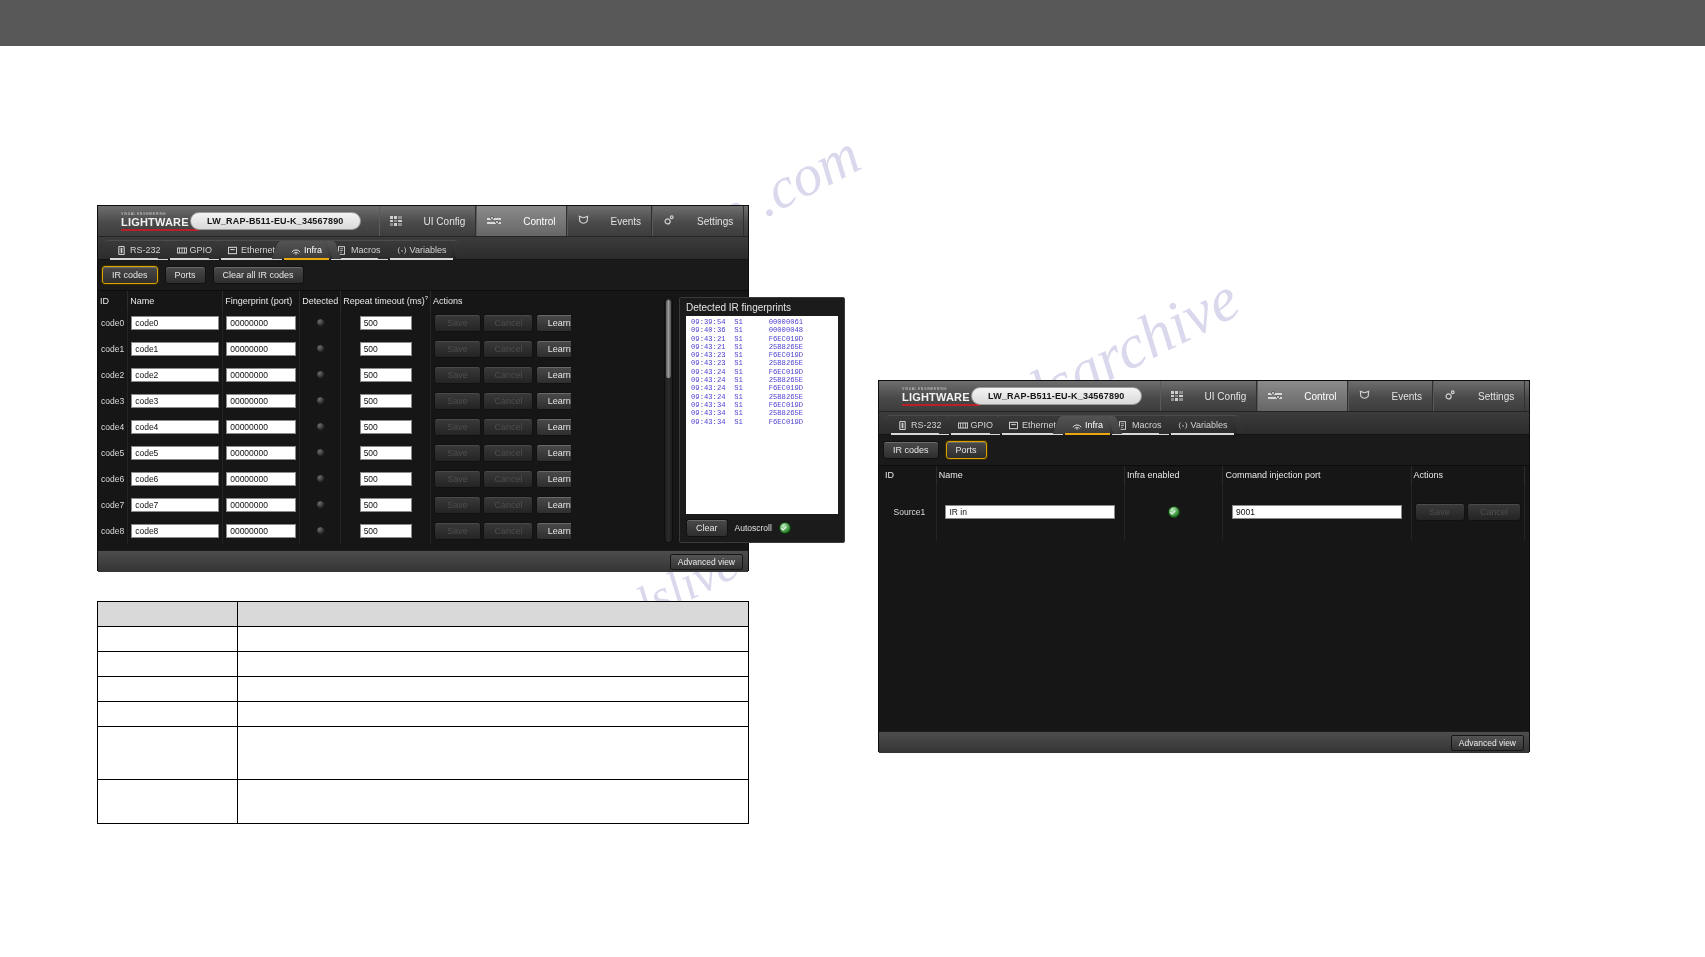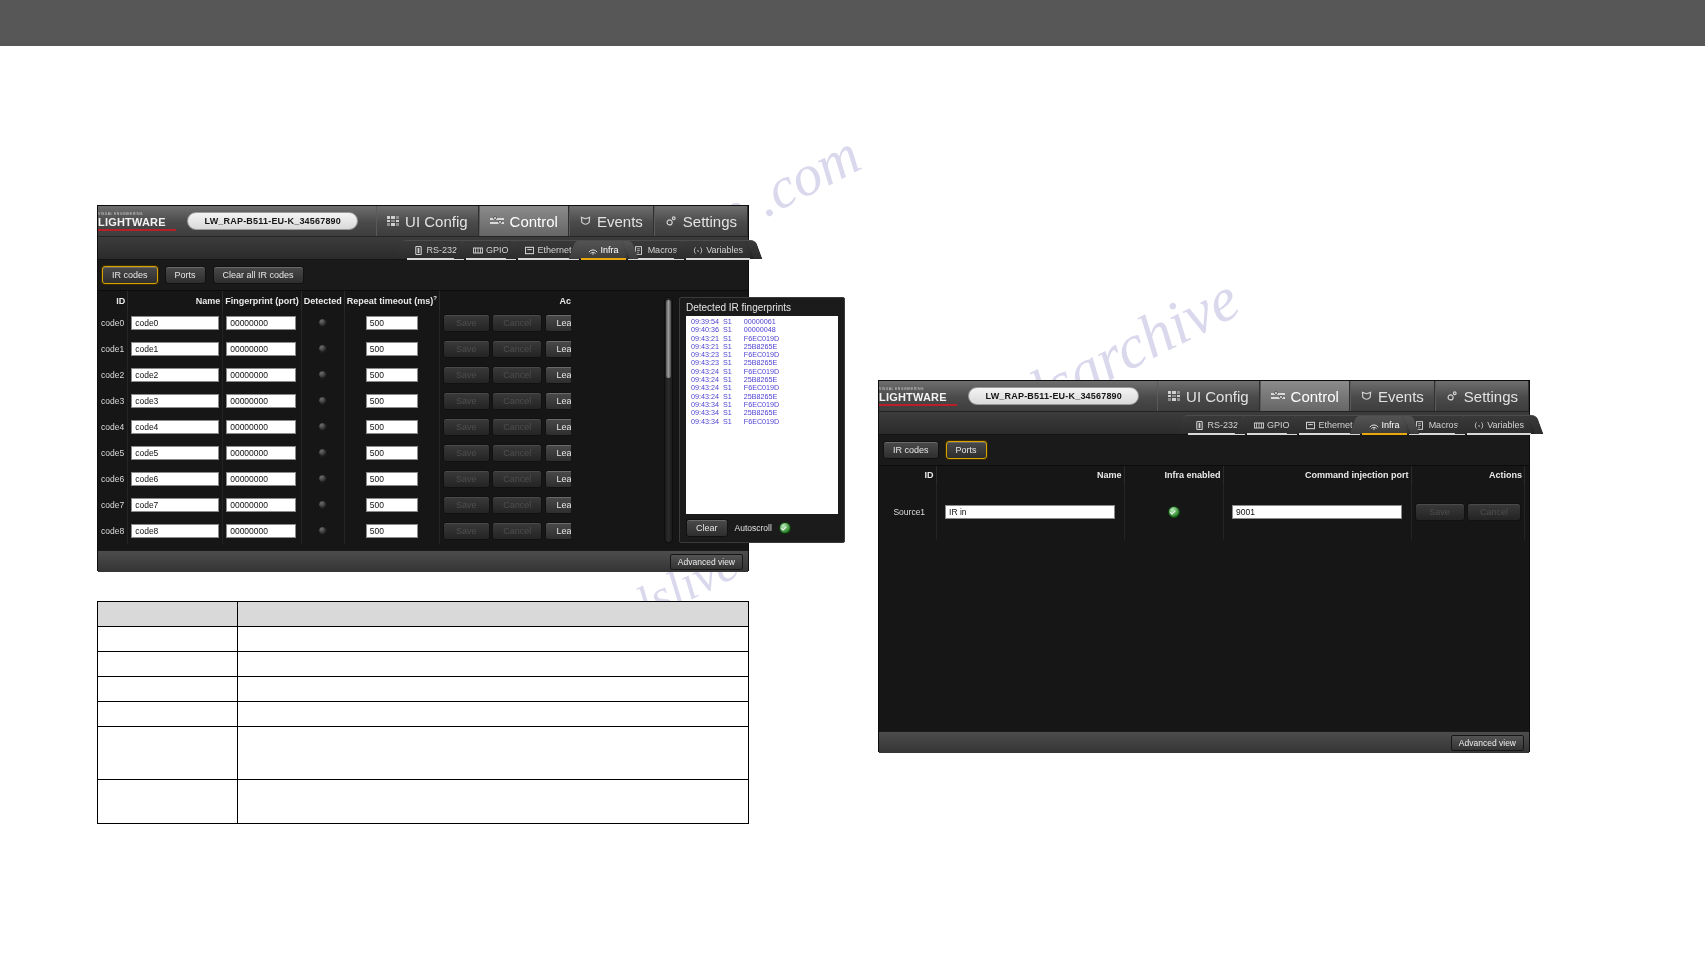--- a/index.html
+++ b/index.html
@@ -18,37 +18,37 @@
     border:1px solid #0d0d0d;
     box-sizing:border-box;
   }
   .titlebar{
     height:30px;display:flex;align-items:stretch;
     background:linear-gradient(#6e6e6e,#4a4a4a 55%,#3d3d3d);
     border-bottom:1px solid #242424;
   }
   .logo{
     width:88px;display:flex;flex-direction:column;justify-content:center;
-    padding-left:0;box-sizing:border-box;
+    padding-left:23px;box-sizing:border-box;
   }
   .logo-top{font-size:3.5px;letter-spacing:.4px;color:#cfcfcf;line-height:5px;white-space:nowrap;}
   .logo-main{font-size:11px;font-weight:bold;color:#f2f2f2;letter-spacing:.2px;line-height:11px;white-space:nowrap;}
   .logo-rule{height:2px;background:#b81f28;margin-top:1px;width:78px;}
   .devname{
     align-self:center;margin-left:4px;
     background:linear-gradient(#f4f4f4,#d9d9d9);
     border:1px solid #9a9a9a;border-radius:9px;
     color:#151515;font-size:9px;font-weight:bold;
     padding:3px 16px;letter-spacing:.2px;white-space:nowrap;
   }
   .tbspacer{flex:0 0 12px;}
   .menu{display:flex;align-items:stretch;margin-left:6px;}
   .menu-item{
-    display:flex;align-items:center;gap:6px;
-    padding:0 10px;color:#e2e2e2;font-size:15px;
+    display:flex;align-items:center;gap:22px;
+    padding:0 10px;color:#e2e2e2;font-size:10px;
     border-left:1px solid #5a5a5a;border-right:1px solid #303030;
     white-space:nowrap;
   }
   .menu-item.active{background:linear-gradient(#8b8b8b,#666);color:#fff;}
   .mi-ico{display:inline-block;}
 
   
   .ico-grid{width:12px;height:10px;display:grid;grid-template-columns:repeat(3,1fr);grid-template-rows:repeat(3,1fr);gap:1px;}
   .ico-grid i{background:#cfcfcf;display:block;}
   .ico-grid i.dim{background:#8d8d8d;}
@@ -63,21 +63,21 @@
   
   .ico-shield{width:11px;height:11px;}
   
   .ico-gear{width:12px;height:11px;position:relative;}
 
   
   .tabstrip{
     height:22px;position:relative;
     background:linear-gradient(#3c3c3c,#2b2b2b);
     border-bottom:1px solid #141414;
-    display:flex;align-items:flex-end;padding-left:8px;justify-content:flex-end;
+    display:flex;align-items:flex-end;padding-left:8px;
   }
   .tab{
     position:relative;display:flex;align-items:center;gap:4px;
     height:18px;padding:0 11px 0 11px;margin-right:-6px;
     color:#d2d2d2;font-size:9px;white-space:nowrap;
     background:linear-gradient(#3a3a3a,#2c2c2c);
     border-top:1px solid #4c4c4c;
     border-radius:7px 7px 0 0;
     box-shadow:inset -6px 0 7px -7px #000;
     transform:skewX(0deg);
@@ -106,22 +106,22 @@
   .btn{
     background:linear-gradient(#4a4a4a,#2e2e2e);
     border:1px solid #111;border-radius:3px;
     color:#e6e6e6;font-size:9px;padding:3px 9px;white-space:nowrap;
     box-shadow:inset 0 1px 0 #6a6a6a;
   }
   .btn.sel{border:1px solid #d8a200;box-shadow:inset 0 1px 0 #6a6a6a,0 0 0 1px #3a2c00;}
   .btn.dis{color:#4e4e4e;background:linear-gradient(#3a3a3a,#242424);box-shadow:inset 0 1px 0 #4a4a4a;}
   table.dt{border-collapse:collapse;}
   table.dt th{
-    color:#e9e9e9;font-size:9px;font-weight:bold;padding:4px 2px;
-    border-right:1px solid #2b2b2b;text-align:right;white-space:nowrap;
+    color:#e9e9e9;font-size:9px;font-weight:normal;padding:4px 2px;
+    border-right:1px solid #2b2b2b;text-align:left;white-space:nowrap;
   }
   table.dt td{
     padding:3px 3px;border-right:1px solid #242424;
     color:#dcdcdc;font-size:8.5px;text-align:center;white-space:nowrap;
   }
   .inp{
     background:#fff;border:1px solid #8a8a8a;color:#101010;
     font-size:8.5px;font-family:"Liberation Sans",sans-serif;
     padding:1px 3px;box-sizing:border-box;height:14px;line-height:12px;
     display:block;text-align:left;
@@ -139,21 +139,21 @@
   .check:after{content:"";width:4px;height:2px;border-left:1.3px solid #fff;border-bottom:1.3px solid #fff;transform:rotate(-45deg) translate(0px,-1px);}
 
   
   .logpanel{
     background:#1b1b1b;border:1px solid #3a3a3a;border-radius:2px;
     display:flex;flex-direction:column;box-sizing:border-box;
   }
   .log-title{color:#e4e4e4;font-size:10px;padding:4px 6px 3px 6px;}
   .log-area{
     background:#fff;flex:1;overflow:hidden;margin:0 6px;
-    font-family:Liberation Sans, sans-serif;font-size:7.2px;line-height:8.3px;
+    font-family:Liberation Mono, monospace;font-size:7.2px;line-height:8.3px;
     color:#4b3fd0;padding:2px 3px 2px 5px;box-sizing:border-box;
   }
   .log-line{white-space:pre;}
   .log-foot{display:flex;align-items:center;gap:7px;padding:5px 6px;}
   .log-foot .lbl{color:#e0e0e0;font-size:8.5px;}
 
   
   .vscroll{
     width:9px;background:linear-gradient(90deg,#1c1c1c,#2b2b2b,#1c1c1c);
     border:1px solid #0e0e0e;border-radius:4px;position:relative;box-sizing:border-box;

